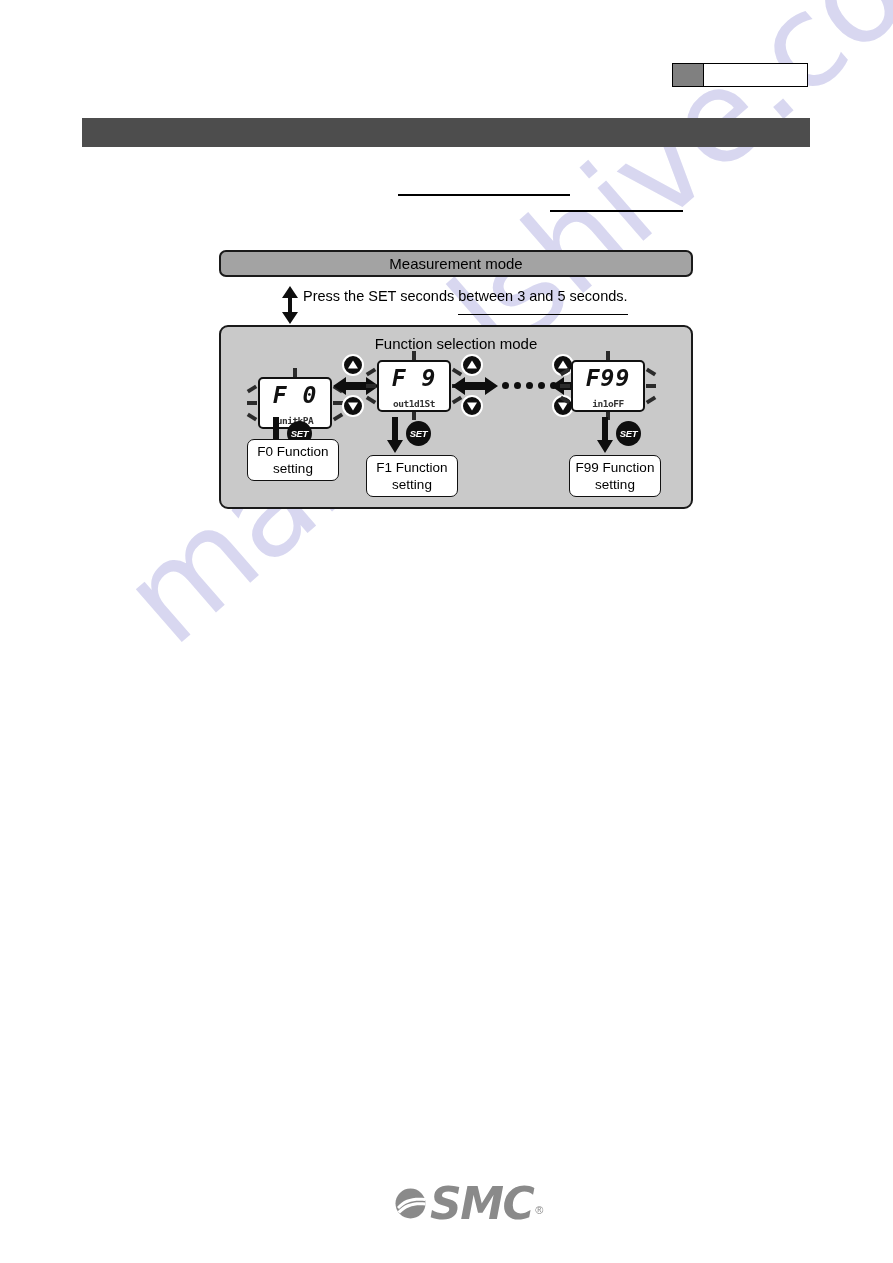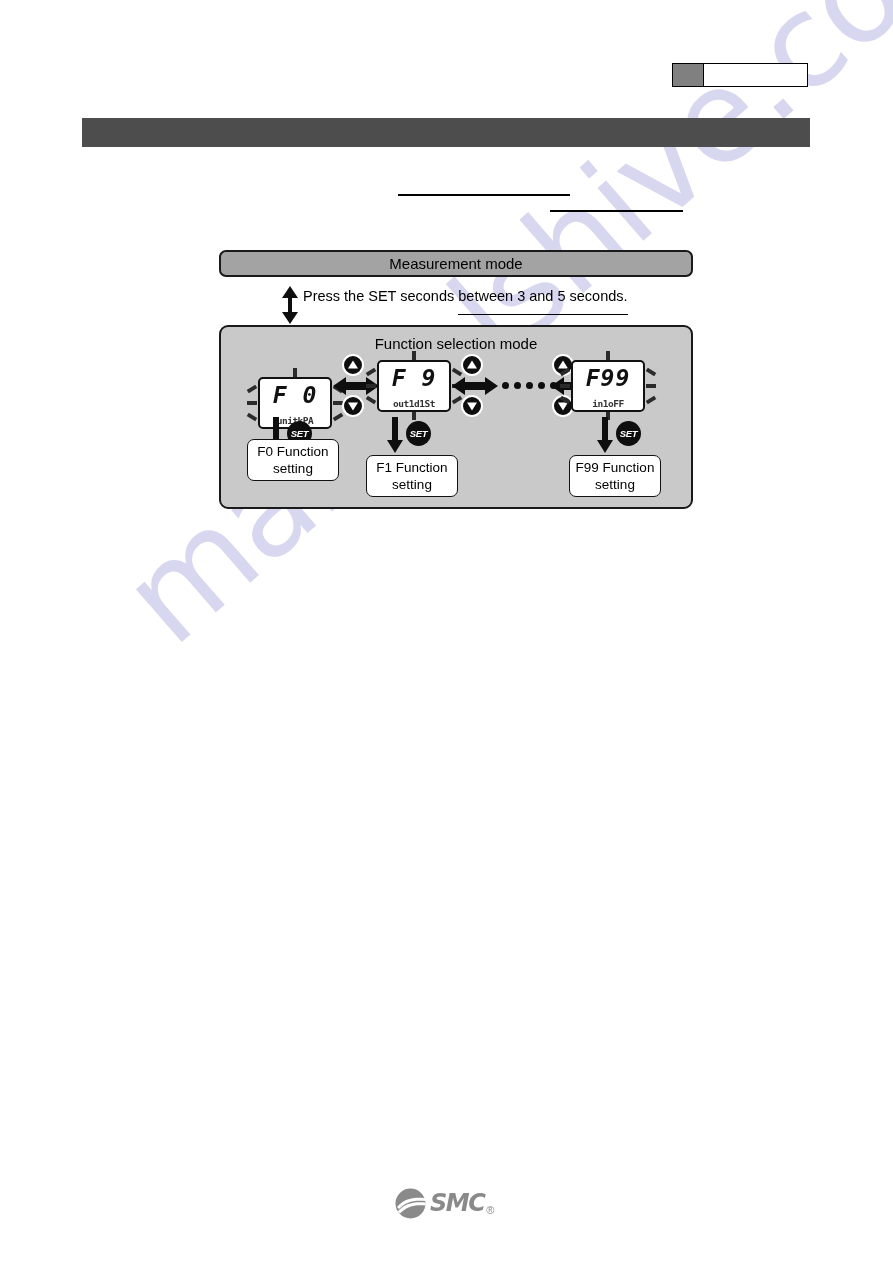--- a/index.html
+++ b/index.html
@@ -216,21 +216,21 @@
   
   .logo{
     position:absolute;
     left:395px; top:1188px;
     display:flex;align-items:center;gap:4px;
     z-index:3;
   }
   .logo .mark{width:31px;height:31px;}
   .logo .word{
     font-family:"DejaVu Sans", sans-serif;
-    font-size:24px;
+    font-size:44px;
     font-weight:700;
     font-style:italic;
     color:#8a8a8a;
     letter-spacing:-1.5px;
     line-height:31px;
     text-align:center;
   }
   .logo .reg{
     font-size:11px;color:#8a8a8a;align-self:flex-end;
     margin-bottom:3px;margin-left:-2px;

